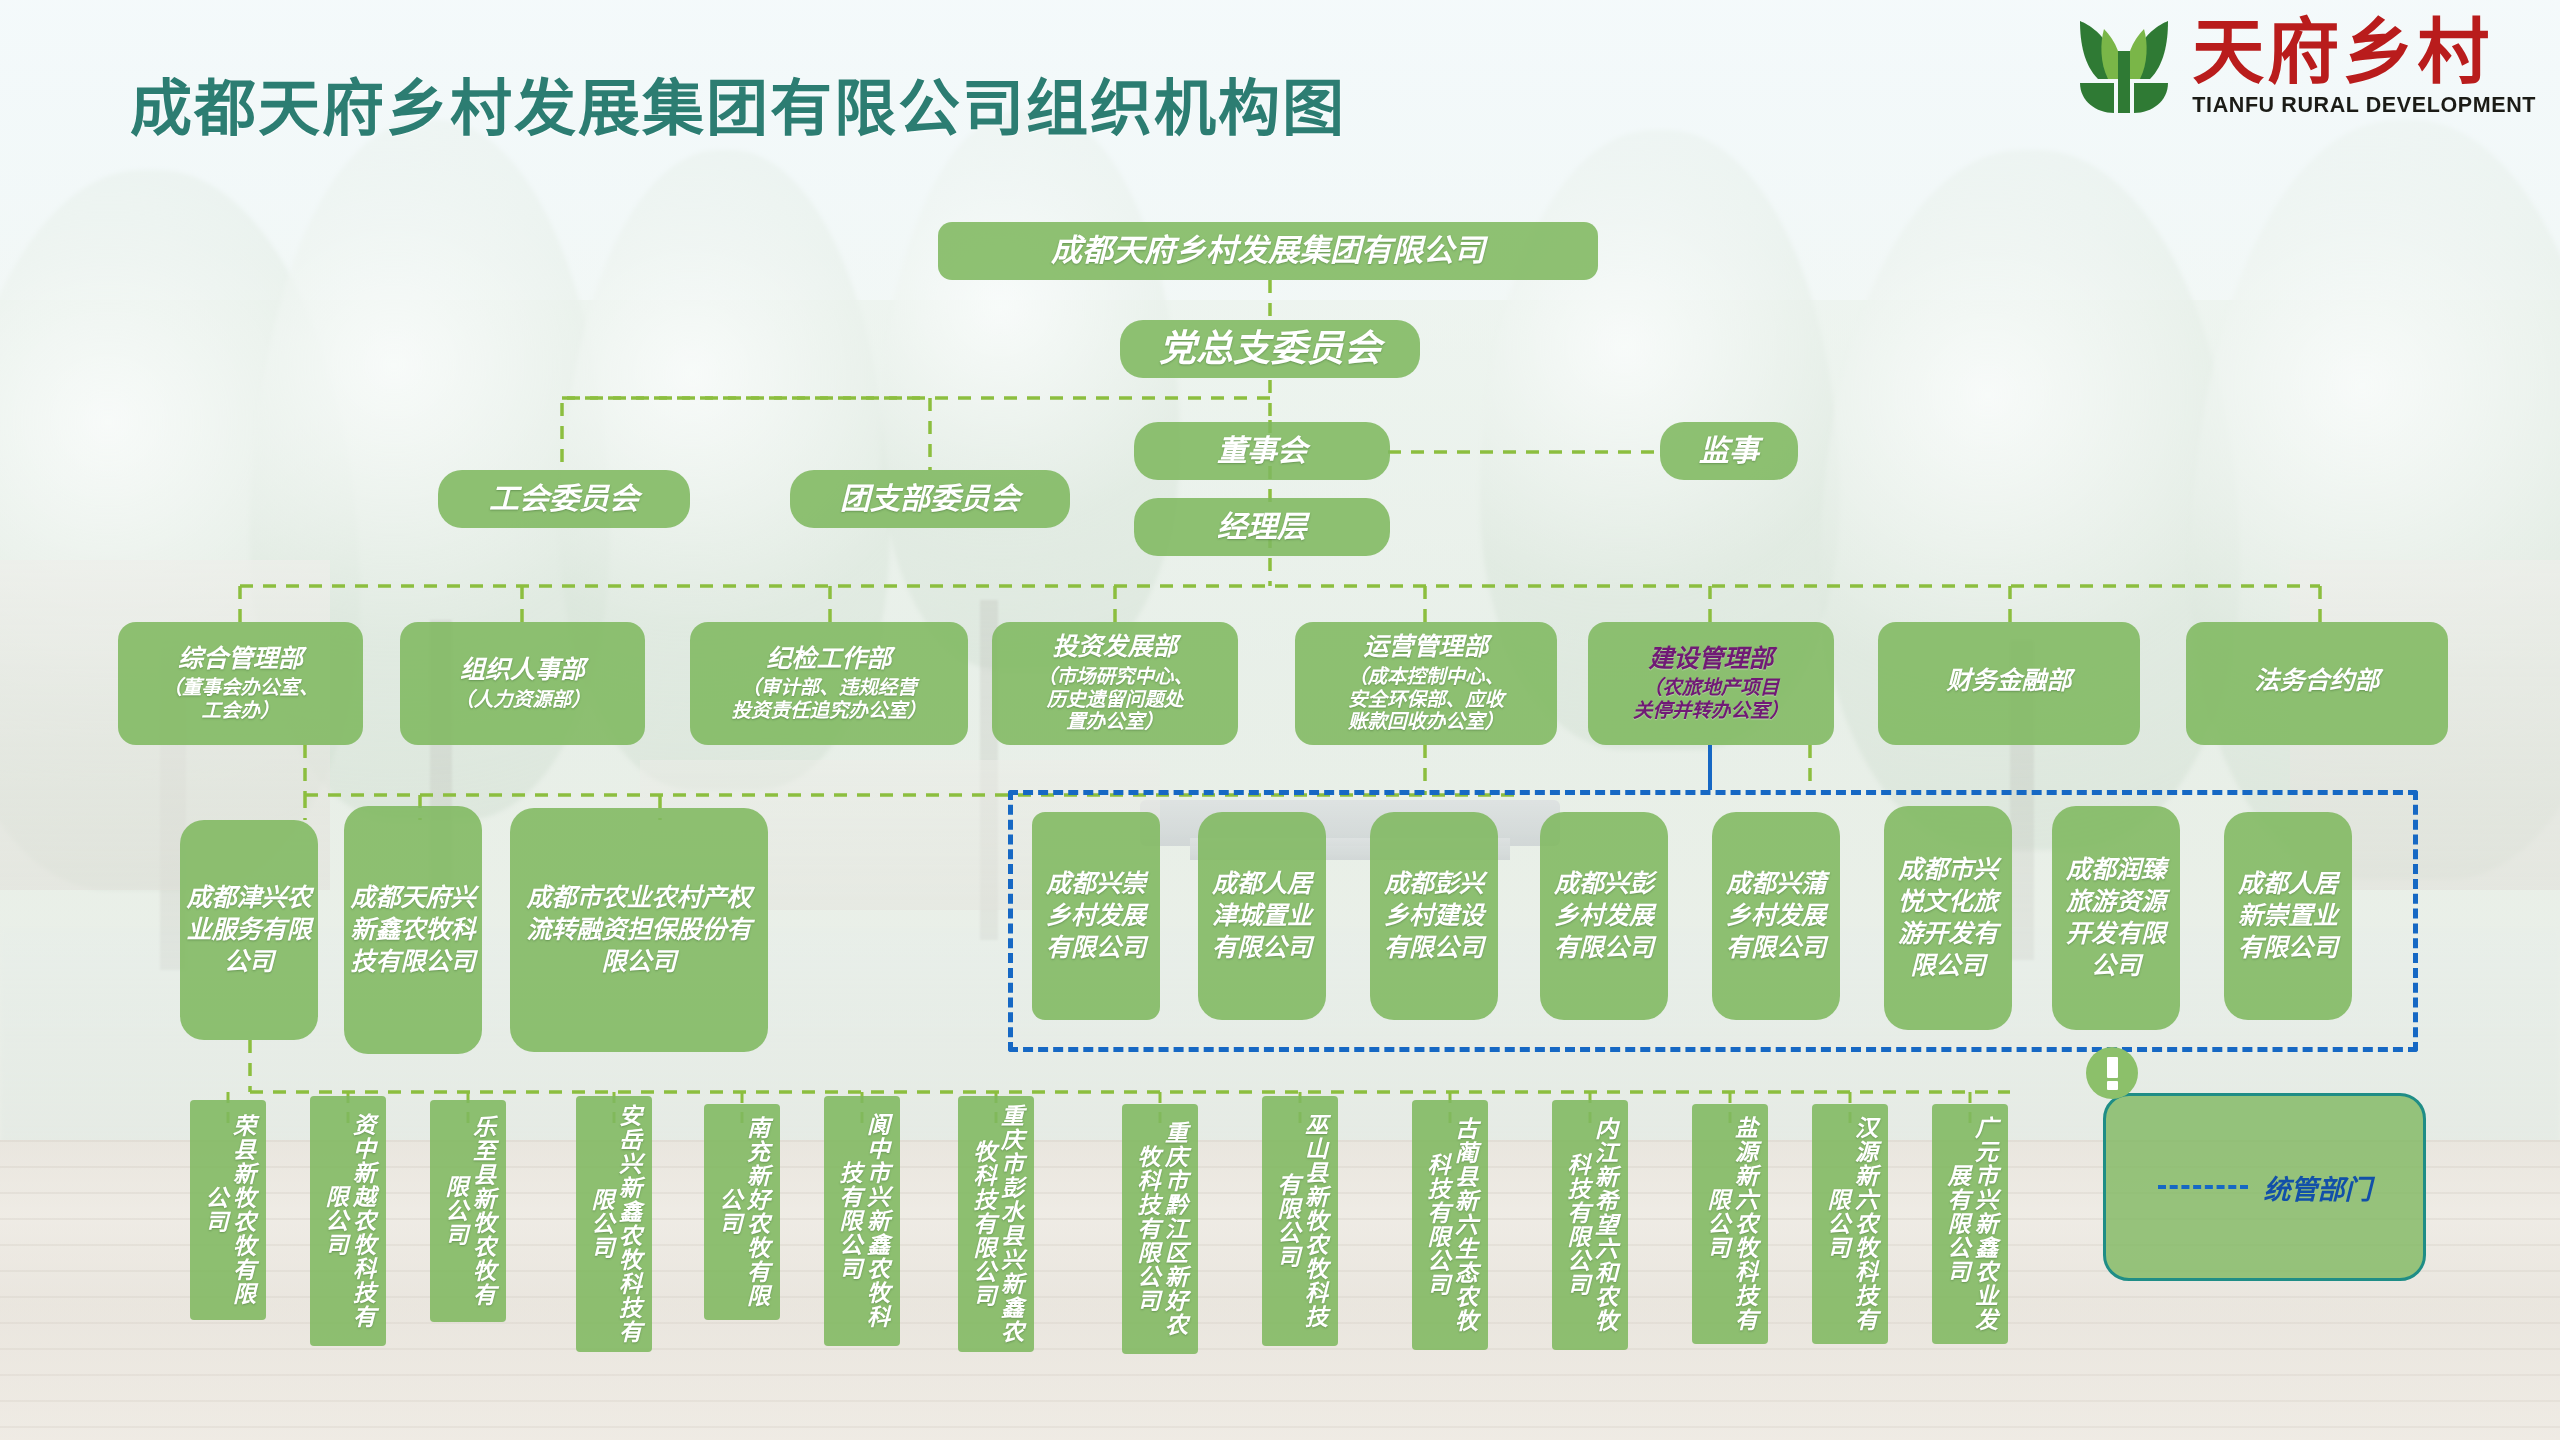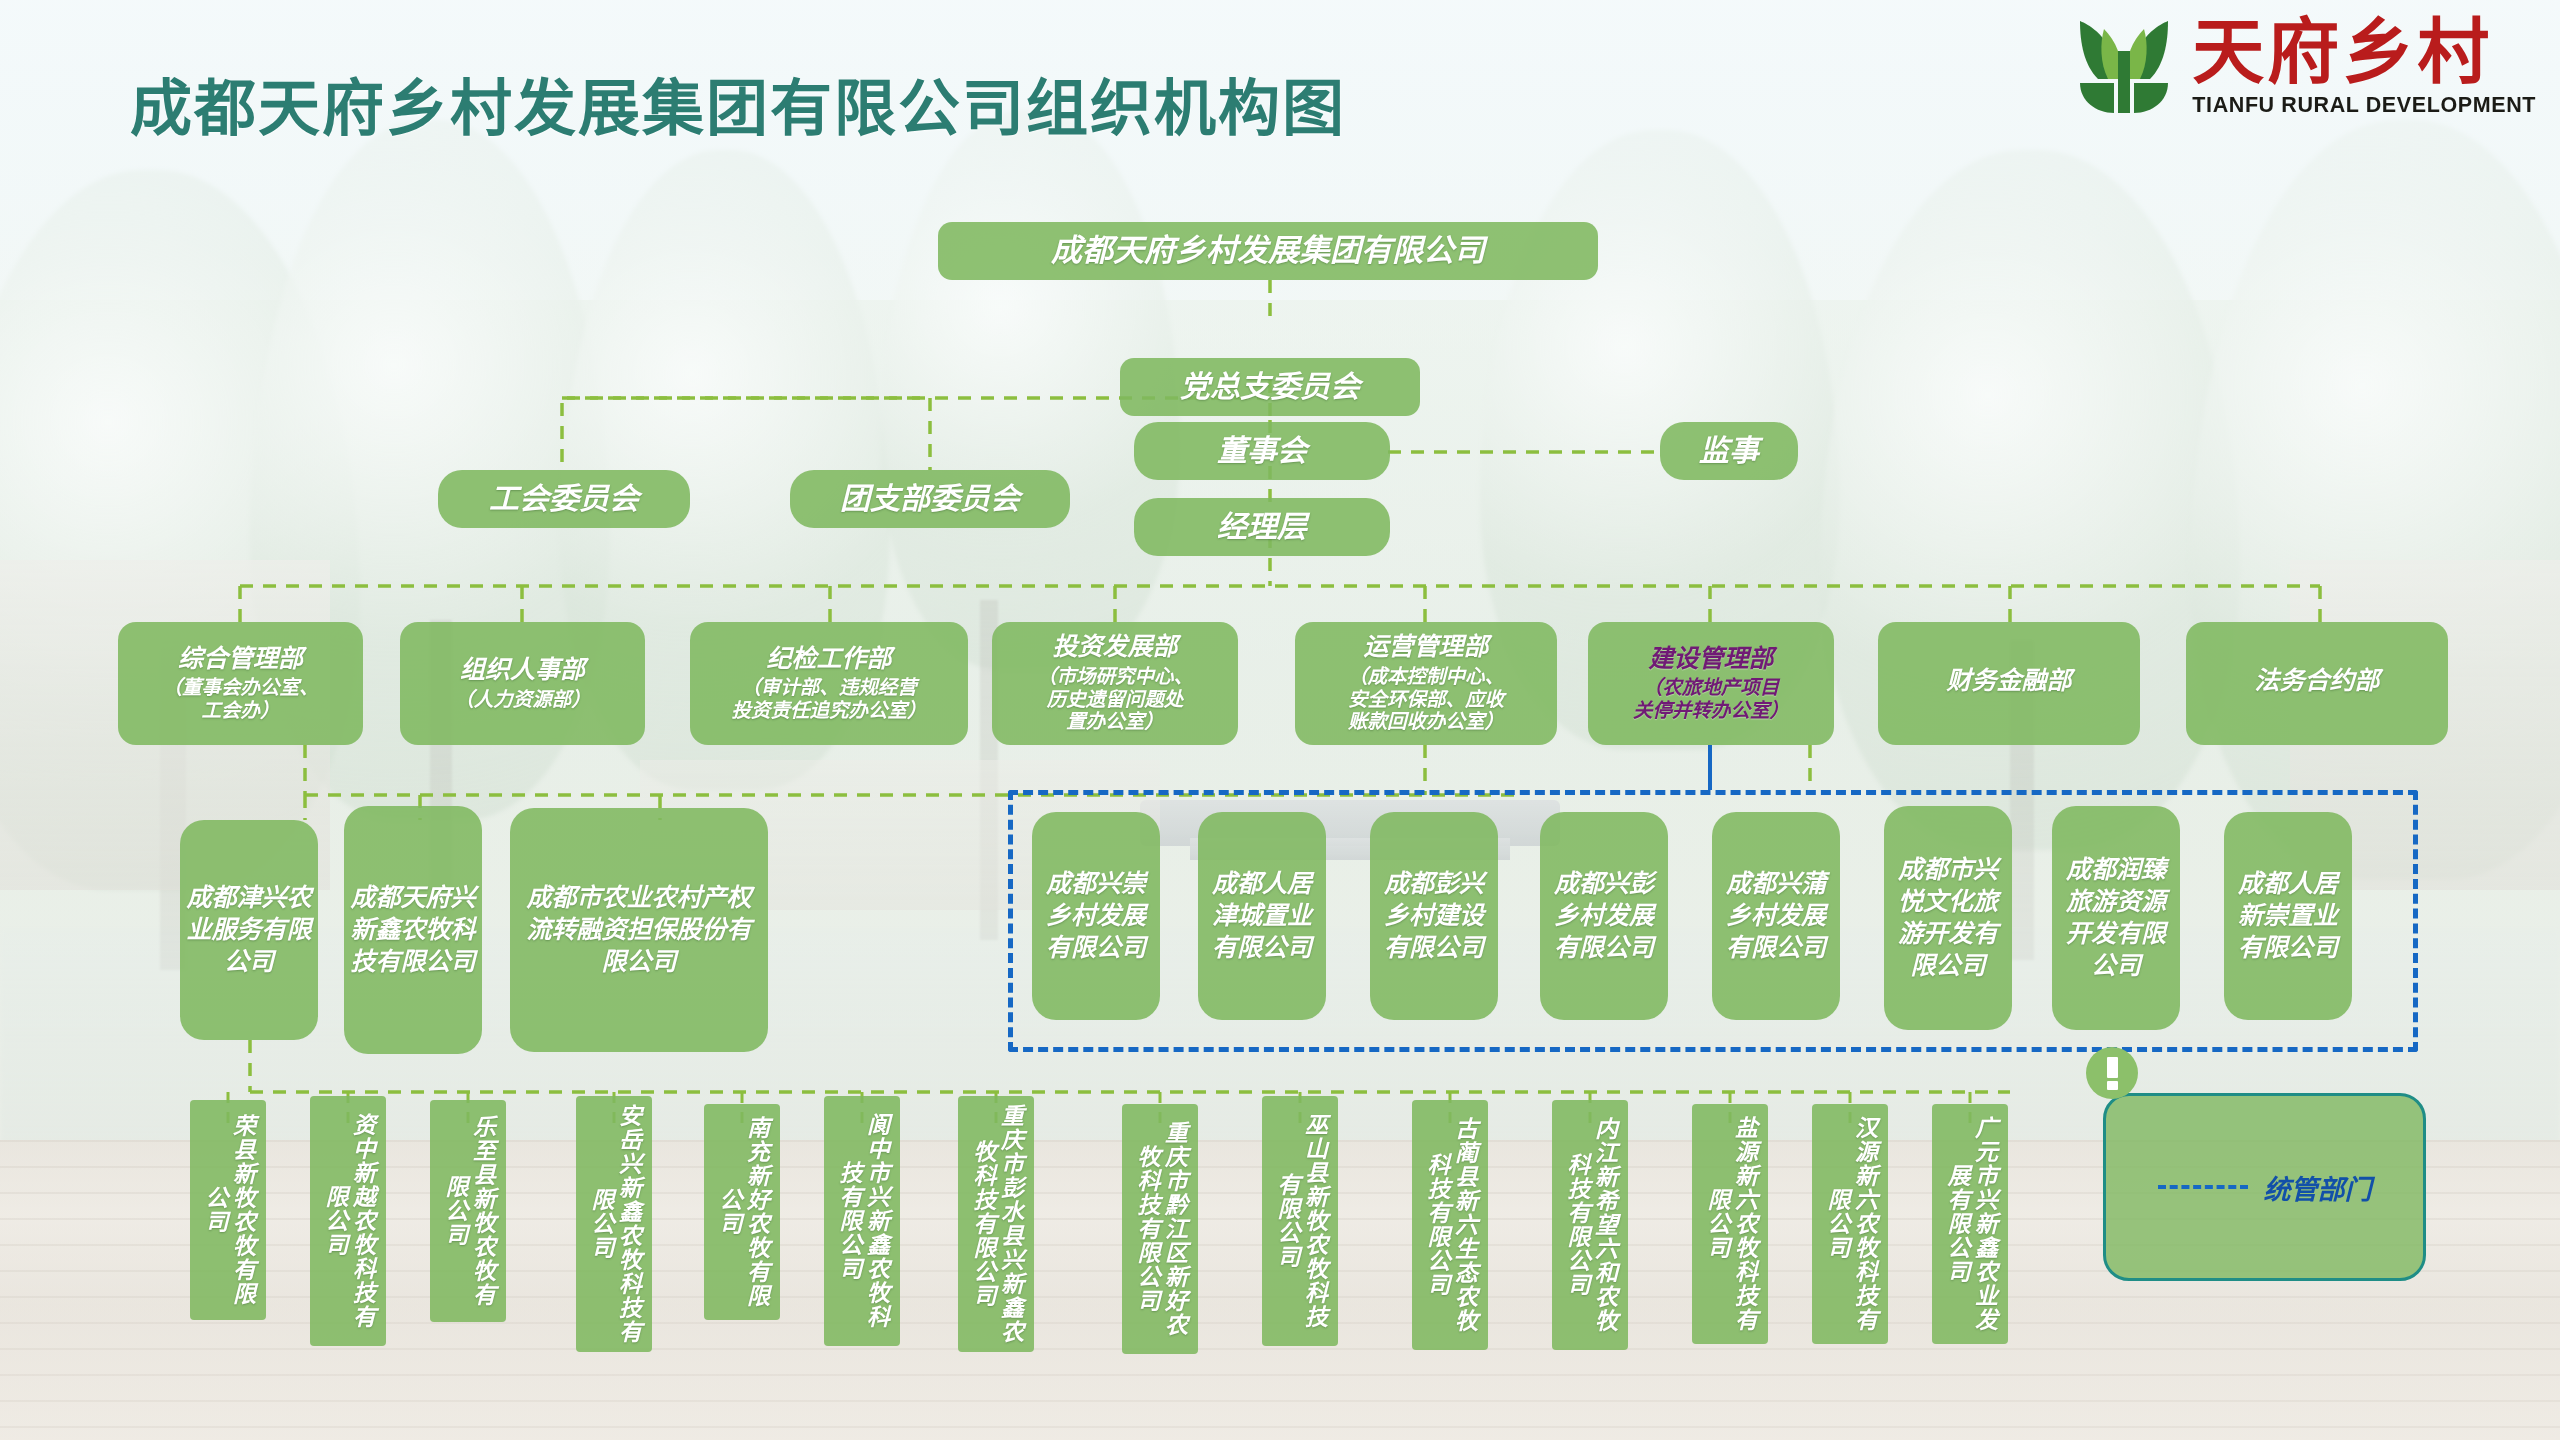--- a/index.html
+++ b/index.html
@@ -49,21 +49,21 @@
   svg#links{position:absolute;left:0;top:0;width:2560px;height:1440px;z-index:3;pointer-events:none;}
 
   .node{position:absolute;box-sizing:border-box;display:flex;flex-direction:column;
     align-items:center;justify-content:center;text-align:center;color:#ffffff;
     background:rgba(127,184,96,.88);border-radius:16px;
     text-shadow:0 1px 2px rgba(60,100,50,.45);font-weight:bold;line-height:1.12;}
   .node .sub{font-weight:bold;line-height:1.16;}
 
   
   .r1{font-size:31px;border-radius:14px;}
-  .r2{font-size:30px;border-radius:14px;margin-top:38px;}
+  .r2{font-size:37px;border-radius:23px;}
   .r3{font-size:30px;border-radius:24px;}
   .dept{border-radius:18px;padding:6px 8px;}
   .dept .name{font-size:25px;line-height:1.15;}
   .dept .sub{font-size:19.5px;margin-top:4px;}
   .dept.hl .name,.dept.hl .sub{color:#701a75;text-shadow:0 1px 1px rgba(255,255,255,.35);}
 
   .sub1{border-radius:24px;font-size:25px;line-height:1.28;padding:4px 6px;}
   .leaf{border-radius:4px;font-size:23px;line-height:1.2;padding:8px 2px;
         writing-mode:vertical-rl;text-orientation:upright;
         align-items:center;justify-content:center;letter-spacing:1px;}
@@ -255,21 +255,21 @@
     <div class="name">法务合约部</div>
     <div class="sub"></div>
   </div>
 
   <div class="node sub1" style="left:180px;top:820px;width:138px;height:220px;">成都津兴农业服务有限公司</div>
   <div class="node sub1" style="left:344px;top:806px;width:138px;height:248px;">成都天府兴新鑫农牧科技有限公司</div>
   <div class="node sub1" style="left:510px;top:808px;width:258px;height:244px;">成都市农业农村产权流转融资担保股份有限公司</div>
 
   <div id="bluegroup" style="left:1008px;top:790px;width:1400px;height:252px;"></div>
 
-  <div class="node sub1" style="left:1032px;top:812px;width:128px;height:208px;">成都兴崇乡村发展有限公司</div>
+  <div class="node sub1" style="left:1032px;top:812px;width:128px;height:208px;border-radius:13px;">成都兴崇乡村发展有限公司</div>
   <div class="node sub1" style="left:1198px;top:812px;width:128px;height:208px;">成都人居津城置业有限公司</div>
   <div class="node sub1" style="left:1370px;top:812px;width:128px;height:208px;padding-left:6px;">成都彭兴乡村建设有限公司</div>
   <div class="node sub1" style="left:1540px;top:812px;width:128px;height:208px;">成都兴彭乡村发展有限公司</div>
   <div class="node sub1" style="left:1712px;top:812px;width:128px;height:208px;">成都兴蒲乡村发展有限公司</div>
   <div class="node sub1" style="left:1884px;top:806px;width:128px;height:224px;">成都市兴悦文化旅游开发有限公司</div>
   <div class="node sub1" style="left:2052px;top:806px;width:128px;height:224px;">成都润臻旅游资源开发有限公司</div>
   <div class="node sub1" style="left:2224px;top:812px;width:128px;height:208px;">成都人居新崇置业有限公司</div>
 
   <div class="node leaf" style="left:190px;top:1100px;width:76px;height:220px;">荣县新牧农牧有限公司</div>
   <div class="node leaf" style="left:310px;top:1096px;width:76px;height:250px;">资中新越农牧科技有限公司</div>

